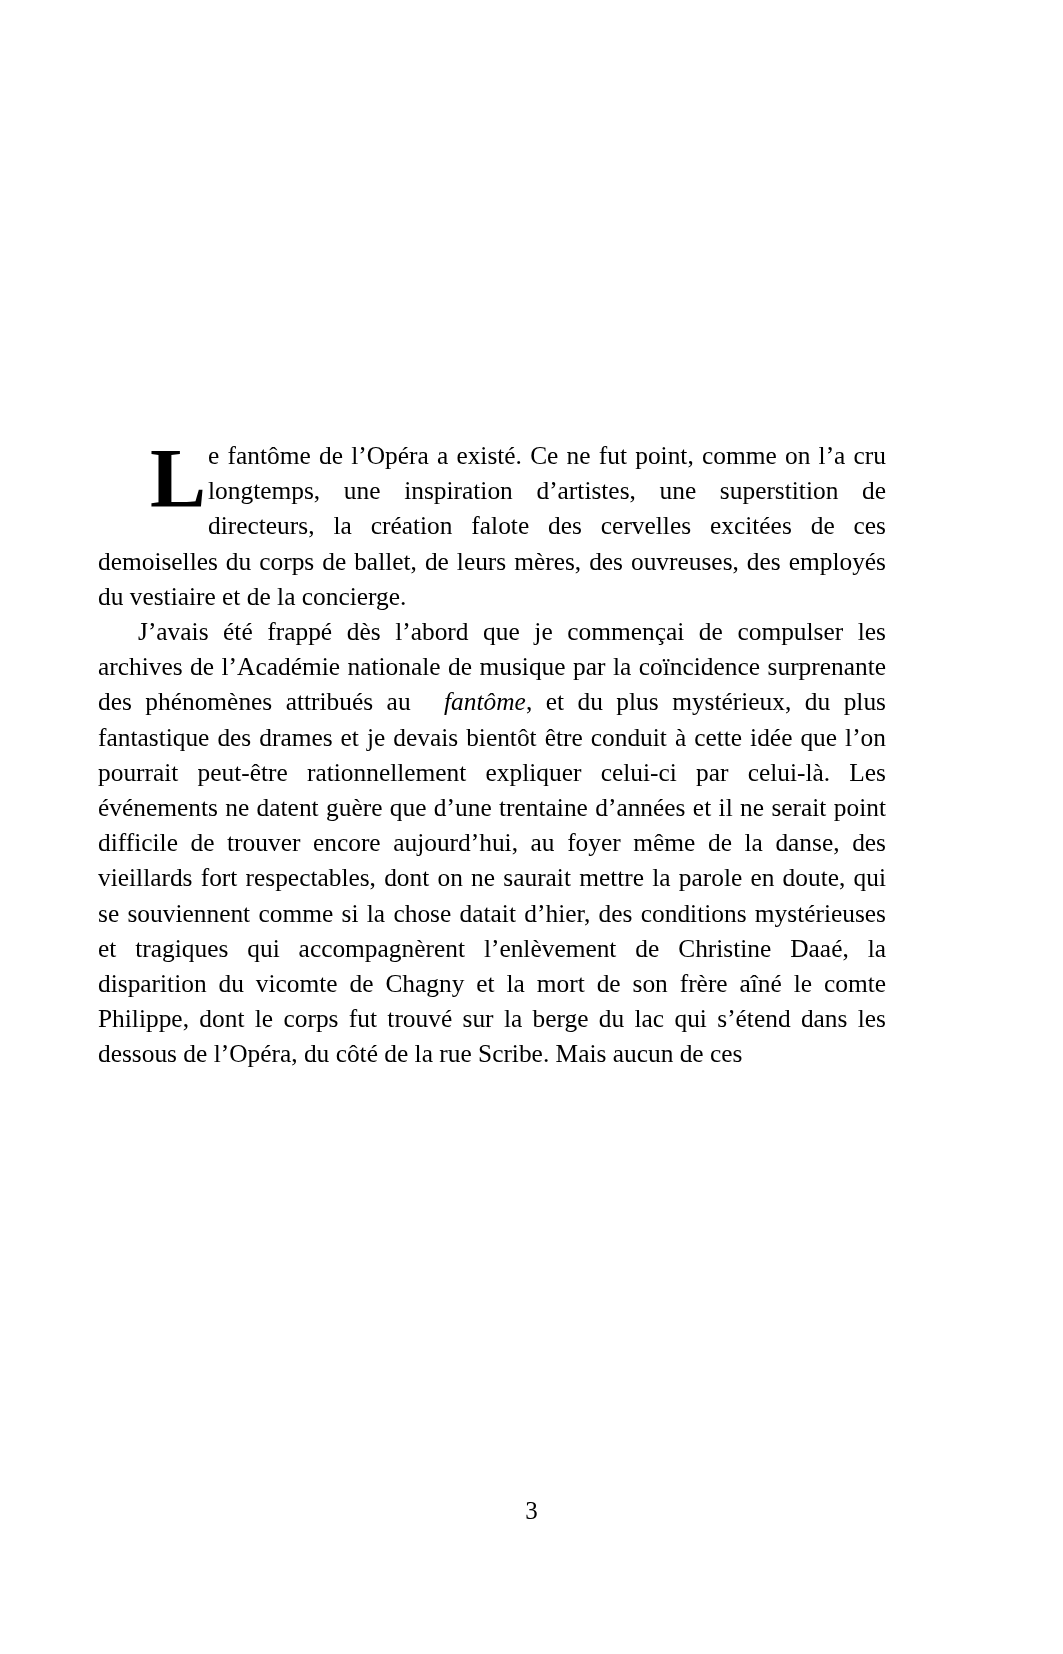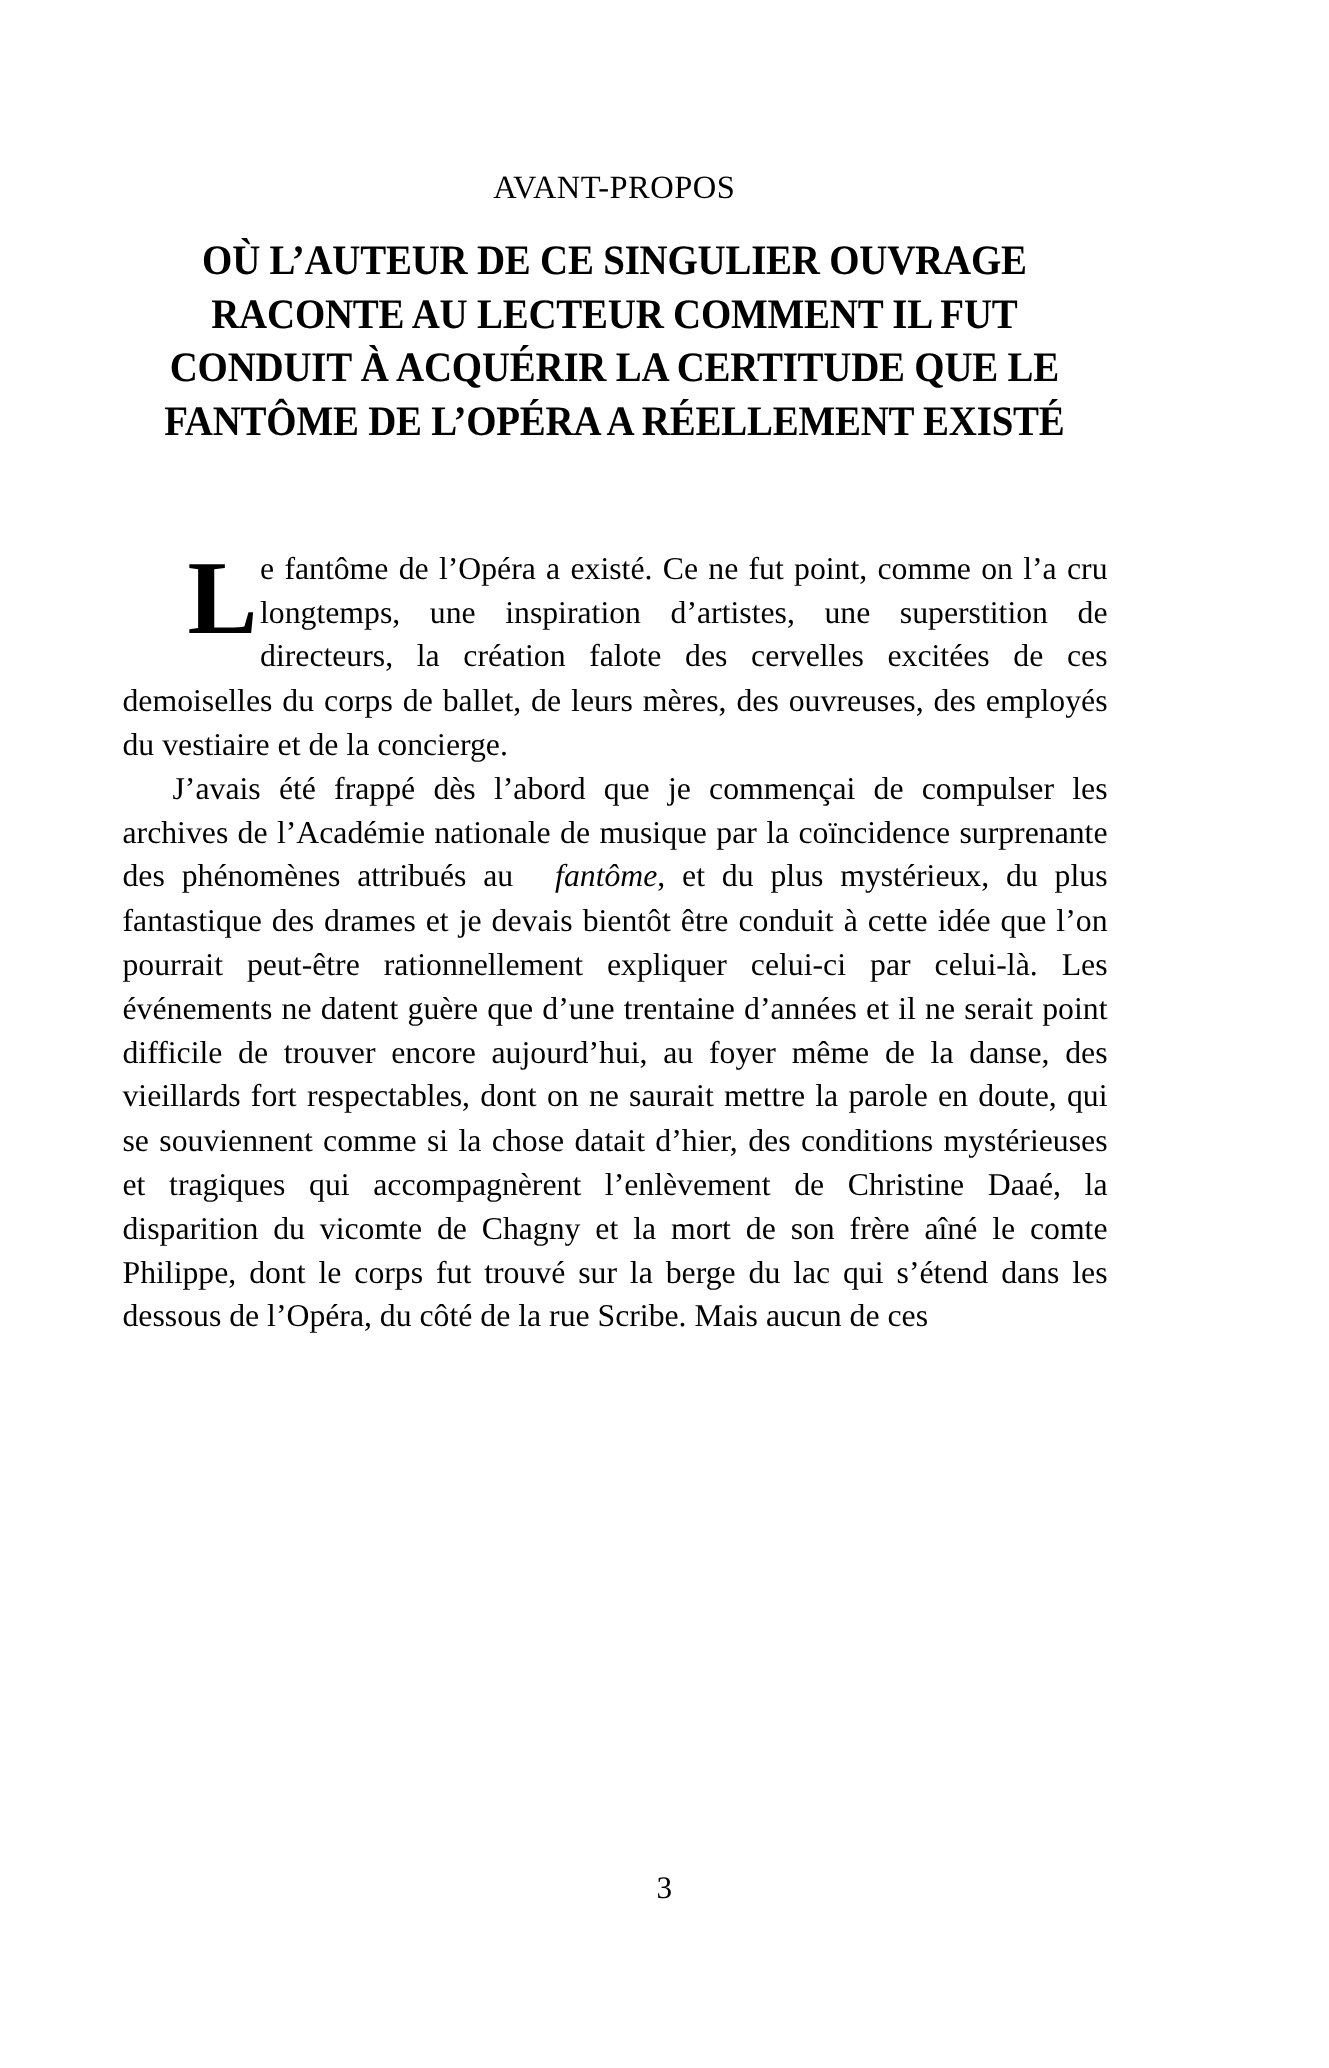--- a/index.html
+++ b/index.html
@@ -101,29 +101,20 @@
     text-align: center;
     font-size: 25px;
     line-height: 30px;
   }
 </style>
 </head>
 <body>
 
 <div class="page">
 
-  <div class="heading-block">
-    <div class="chapter-kicker">AVANT-PROPOS</div>
-    <h1 class="chapter-title">
-      <span class="tline">OÙ L’AUTEUR DE CE SINGULIER OUVRAGE</span>
-      <span class="tline">RACONTE AU LECTEUR COMMENT IL FUT</span>
-      <span class="tline">CONDUIT À ACQUÉRIR LA CERTITUDE QUE LE</span>
-      <span class="tline">FANTÔME DE L’OPÉRA A RÉELLEMENT EXISTÉ</span>
-    </h1>
-  </div>
 
   <div class="body-text">
     <p class="first"><span class="dropcap">L</span><span>e fantôme de l’Opéra a existé. Ce ne fut point, comme on l’a cru longtemps, une inspiration d’artistes, une superstition de directeurs, la création falote des cervelles excitées de ces demoiselles du corps de ballet, de leurs mères, des ouvreuses, des employés du vestiaire et de la concierge.</span></p>
 
 
     <p><span>J’avais été frappé dès l’abord que je commençai de compulser les archives de l’Académie nationale de musique par la coïncidence surprenante des phénomènes attribués au </span><span class="ital">fantôme</span><span>, et du plus mystérieux, du plus fantastique des drames et je devais bientôt être conduit à cette idée que l’on pourrait peut-être rationnellement expliquer celui-ci par celui-là. Les événements ne datent guère que d’une trentaine d’années et il ne serait point difficile de trouver encore aujourd’hui, au foyer même de la danse, des vieillards fort respectables, dont on ne saurait mettre la parole en doute, qui se souviennent comme si la chose datait d’hier, des conditions mystérieuses et tragiques qui accompagnèrent l’enlèvement de Christine Daaé, la disparition du vicomte de Chagny et la mort de son frère aîné le comte Philippe, dont le corps fut trouvé sur la berge du lac qui s’étend dans les dessous de l’Opéra, du côté de la rue Scribe. Mais aucun de ces</span></p>
   </div>
 
   <div class="folio">
     <span>3</span>

